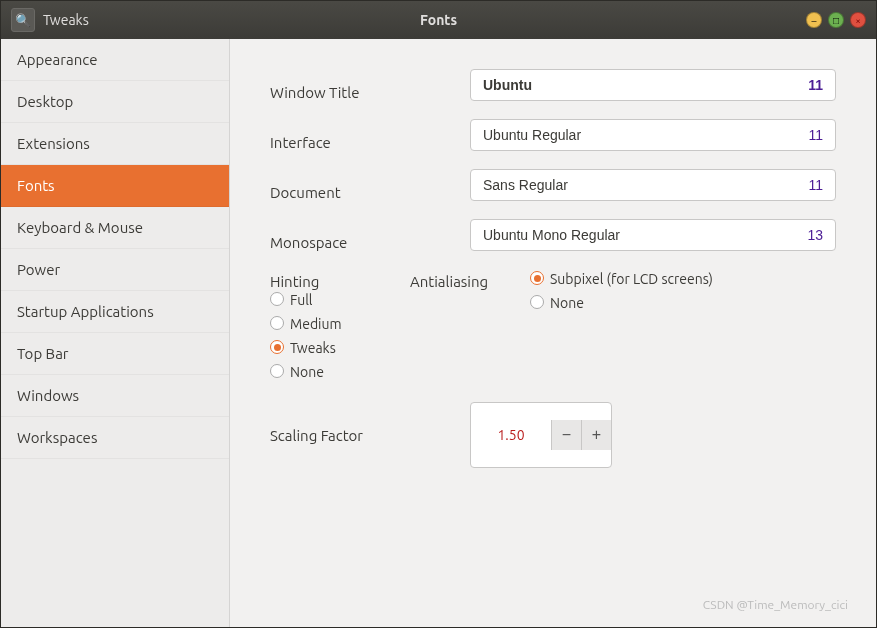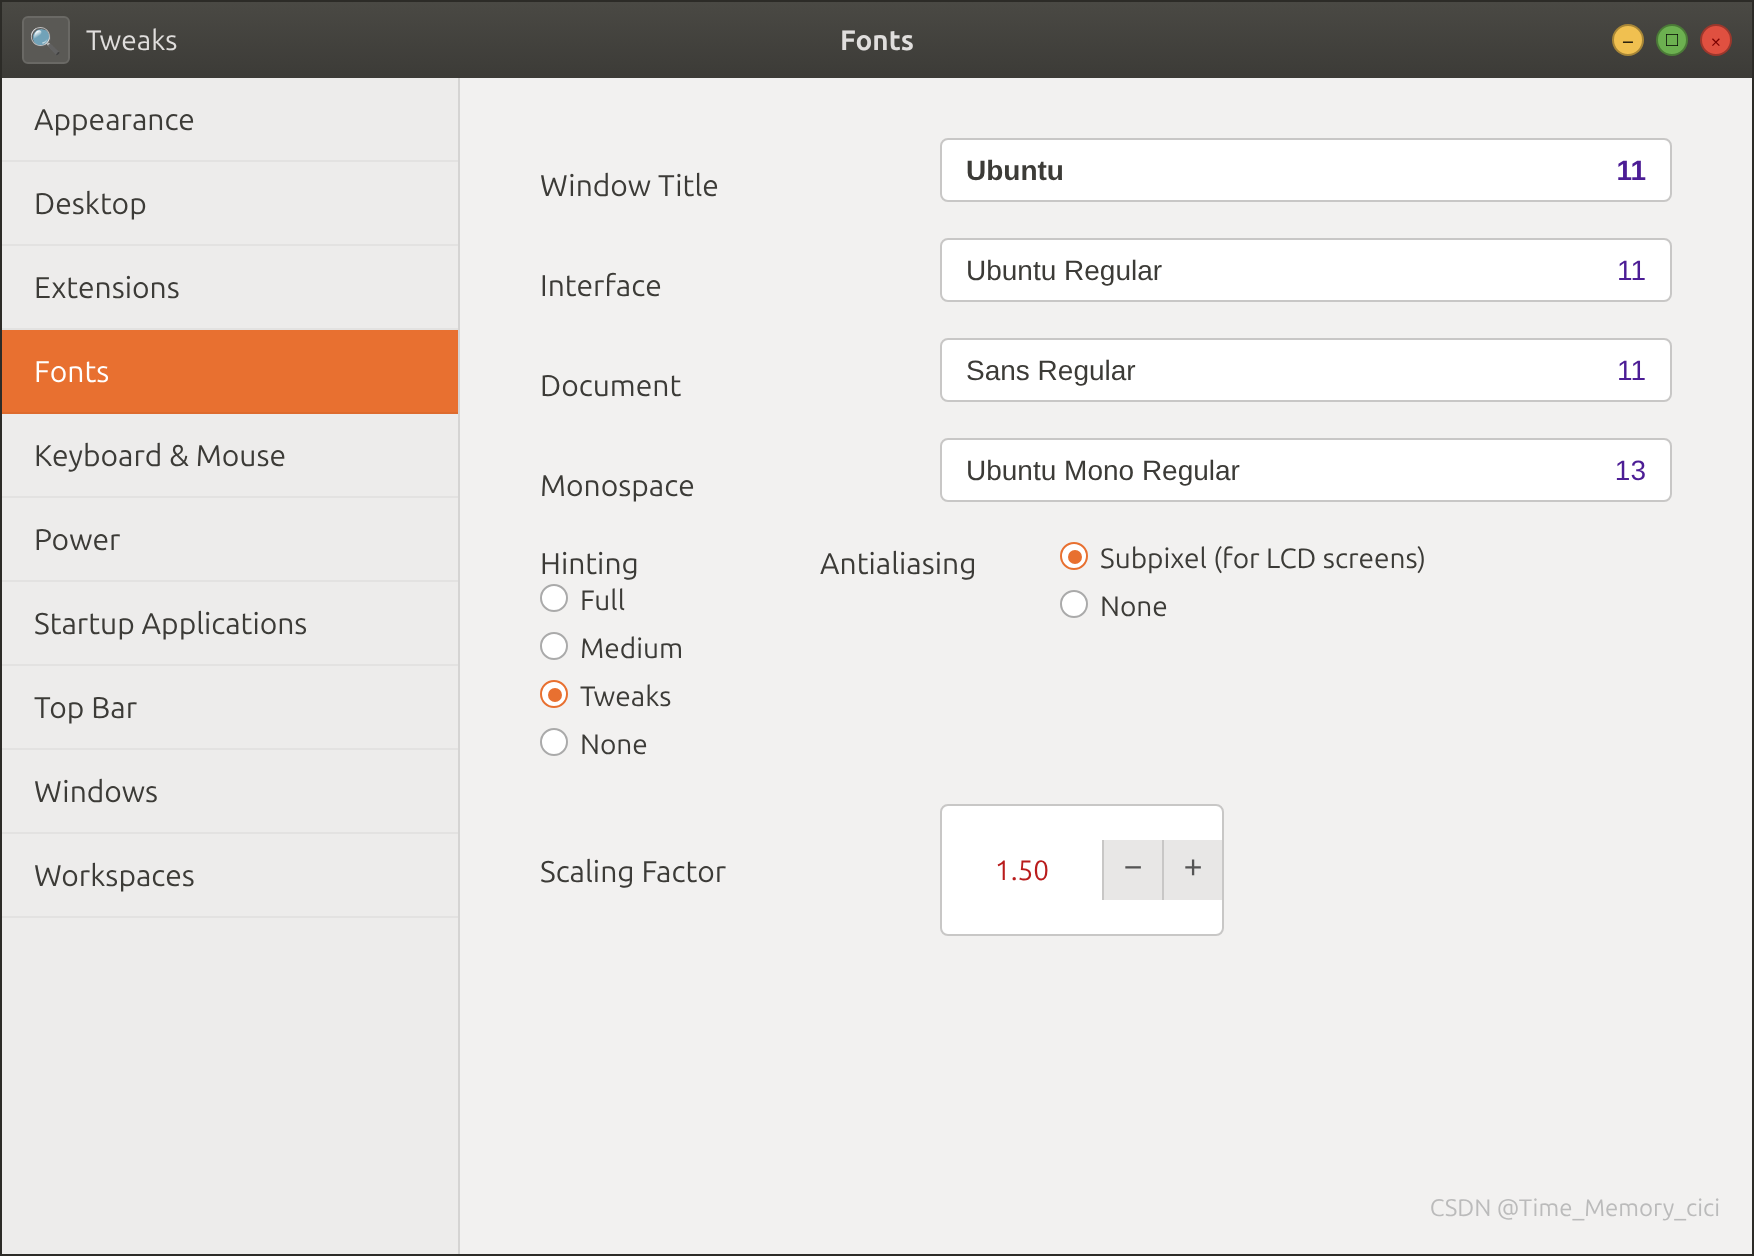--- a/index.html
+++ b/index.html
@@ -218,21 +218,21 @@
       justify-content: center;
       color: #555;
     }
     .scaling-btn:first-of-type {
       border-left: 1px solid #c8c7c6;
       border-right: none;
     }
     .watermark {
       position: absolute;
       bottom: 16px;
-      right: 16px;
+      right: 28px;
       font-size: 12px;
       color: #bbb;
     }
   </style>
 </head>
 <body>
 
 <div class="window">
 
   <div class="titlebar">

